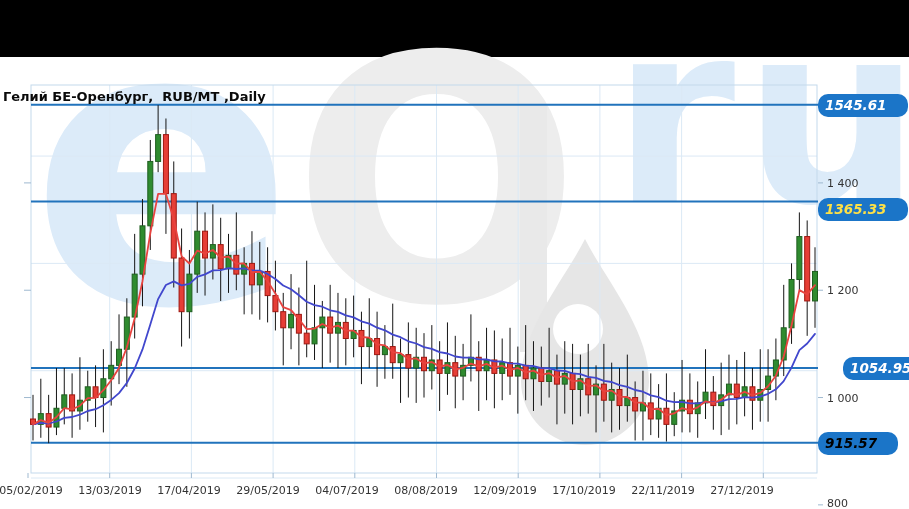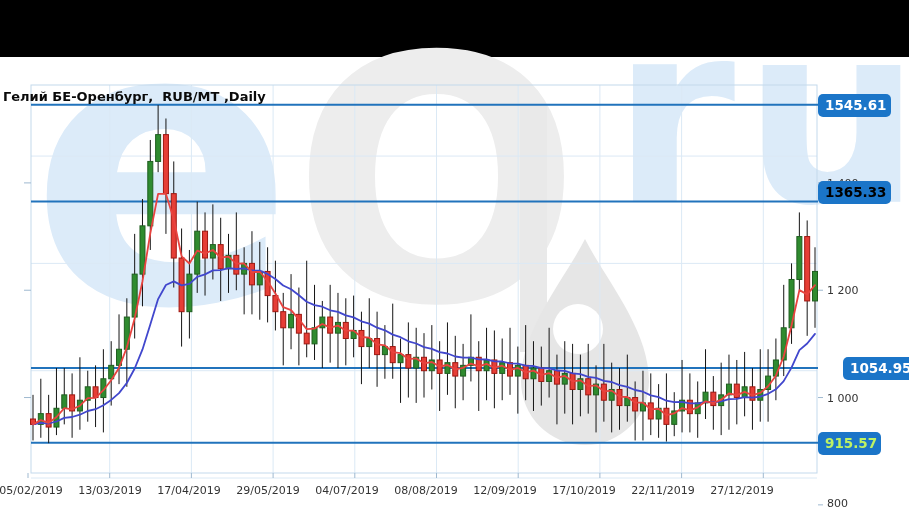--- a/index.html
+++ b/index.html
@@ -17,21 +17,21 @@
   .wm-letter{position:absolute;font-weight:bold;line-height:1;}
   .wm-e{left:30px;top:-28px;font-size:390px;}
   .wm-o{left:292px;top:12px;font-size:340px;}
   .wm-bar{position:absolute;left:520px;top:104px;width:27px;height:248px;}
   .wm-ru{left:612px;top:-10px;font-size:250px;letter-spacing:8px;}
   .wm-drop{position:absolute;left:505px;top:233px;}
   #chart-svg{position:absolute;left:0;top:0;z-index:2;}
   .level-badge{
     position:absolute;left:818px;z-index:4;
     color:#ffffff;font-size:13.5px;font-weight:bold;
-    padding:3px 4px 4px 7px;border-radius:5px;white-space:nowrap;
+    padding:3px 21px 4px 7px;border-radius:10px;white-space:nowrap;font-style:italic;
   }
 </style>
 </head>
 <body>
 
 <div class="topbar"></div>
 
 <div class="chart-title">Гелий БЕ-Оренбург,  RUB/MT ,Daily</div>
 
 <div class="watermark">
@@ -295,15 +295,15 @@
     <rect x="796.86" y="236.56" width="5" height="42.928" fill="#2f8b2f" stroke="#1f5e1f" stroke-width="1"></rect>
     <line x1="807.1800000000001" y1="220.462" x2="807.1800000000001" y2="335.831" stroke="#151515" stroke-width="1"></line>
     <rect x="804.6800000000001" y="236.56" width="5" height="64.392" fill="#e63e36" stroke="#9e1710" stroke-width="1"></rect>
     <line x1="815" y1="247.292" x2="815" y2="327.78200000000004" stroke="#151515" stroke-width="1"></line>
     <rect x="812.5" y="271.43899999999996" width="5" height="29.513000000000034" fill="#2f8b2f" stroke="#1f5e1f" stroke-width="1"></rect>
     <polyline points="33.0,424.4 40.8,422.9 48.6,423.5 56.5,421.5 64.3,417.9 72.1,417.0 79.9,414.7 87.7,411.0 95.6,409.2 103.4,405.2 111.2,399.9 119.0,393.1 126.8,383.0 134.7,368.5 142.5,349.4 150.3,324.4 158.1,299.1 165.9,285.0 173.8,281.4 181.6,285.4 189.4,283.9 197.2,276.9 205.0,274.4 212.9,270.4 220.7,270.2 228.5,268.2 236.3,269.0 244.1,268.3 252.0,270.5 259.8,270.6 267.6,273.9 275.4,279.0 283.2,285.5 291.1,289.3 298.9,295.2 306.7,301.7 314.5,305.1 322.3,306.7 330.2,310.3 338.0,311.9 345.8,315.4 353.6,317.4 361.4,321.3 369.3,323.6 377.1,327.7 384.9,330.3 392.7,334.6 400.5,337.2 408.4,341.3 416.2,343.5 424.0,347.1 431.8,348.8 439.6,352.1 447.5,353.5 455.3,356.5 463.1,357.7 470.9,357.6 478.7,359.4 486.6,359.5 494.4,361.3 502.2,361.5 510.0,363.4 517.8,363.7 525.7,365.7 533.5,366.0 541.3,368.1 549.1,368.4 556.9,370.5 564.8,370.9 572.6,373.4 580.4,374.1 588.2,376.9 596.0,377.8 603.9,380.8 611.7,382.0 619.5,385.1 627.3,386.8 635.1,390.0 643.0,391.7 650.8,395.4 658.6,397.1 666.4,400.7 674.2,402.1 682.1,401.8 689.9,403.4 697.7,403.3 705.5,401.9 713.3,402.4 721.2,401.4 729.0,399.1 736.8,398.9 744.6,397.2 752.4,397.6 760.3,396.6 768.1,393.8 775.9,389.3 783.7,381.1 791.5,367.6 799.4,350.1 807.2,343.5 815.0,333.9" fill="none" stroke="#4147cd" stroke-width="1.8" stroke-linejoin="round" stroke-linecap="round"></polyline>
     <polyline points="33.0,424.4 40.8,420.1 48.6,422.9 56.5,417.0 64.3,408.2 72.1,409.3 79.9,405.7 87.7,398.1 95.6,397.9 103.4,390.2 111.2,380.3 119.0,367.9 126.8,347.5 134.7,318.2 142.5,281.2 150.3,233.3 158.1,193.8 165.9,193.8 173.8,219.5 181.6,256.3 189.4,263.5 197.2,250.6 205.0,253.5 212.9,250.0 220.7,257.5 228.5,256.6 236.3,263.6 244.1,263.5 252.0,272.1 259.8,271.8 267.6,281.3 275.4,293.5 283.2,307.2 291.1,310.1 298.9,319.3 306.7,329.1 314.5,328.6 322.3,324.0 330.2,327.6 338.0,325.6 345.8,330.7 353.6,330.6 361.4,337.0 369.3,337.6 377.1,344.4 384.9,345.3 392.7,352.2 400.5,353.2 408.4,359.1 416.2,358.4 424.0,363.3 431.8,362.0 439.6,366.5 447.5,365.0 455.3,369.4 463.1,367.8 470.9,363.6 478.7,366.4 486.6,363.9 494.4,367.7 502.2,365.7 510.0,369.8 517.8,368.0 525.7,372.3 533.5,370.6 541.3,374.9 549.1,373.2 556.9,377.6 564.8,375.9 572.6,381.3 580.4,380.3 588.2,386.1 596.0,385.3 603.9,391.3 611.7,390.6 619.5,396.6 627.3,397.0 635.1,402.6 643.0,402.7 650.8,409.2 658.6,408.8 666.4,415.1 674.2,413.4 682.1,408.1 689.9,410.3 697.7,407.4 705.5,401.3 713.3,403.0 721.2,399.7 729.0,393.5 736.8,395.1 744.6,391.8 752.4,395.2 760.3,392.9 768.1,386.2 775.9,375.7 783.7,356.5 791.5,325.7 799.4,290.1 807.2,294.4 815.0,285.2" fill="none" stroke="#e8433f" stroke-width="1.8" stroke-linejoin="round" stroke-linecap="round"></polyline>
   </svg>
 
 <div class="level-badge" style="top: 93.7657px; background: rgb(27, 117, 200); color: rgb(255, 255, 255);">1545.61</div>
-<div class="level-badge" style="top: 181px; background: rgb(27, 117, 200); color: #000000; text-align: center;">1365.33</div>
+<div class="level-badge" style="top: 198px; background: rgb(27, 117, 200); color: #fde047; text-align: center;">1365.33</div>
 <div class="level-badge" style="top: 357.054px; background: rgb(27, 117, 200); color: rgb(255, 255, 255); margin-left: 25px;">1054.95</div>
-<div class="level-badge" style="top: 431.845px; background: rgb(27, 117, 200); color: #bef264;">915.57</div>
+<div class="level-badge" style="top: 431.845px; background: rgb(27, 117, 200); color: #000000;">915.57</div>
 
 </body></html>

